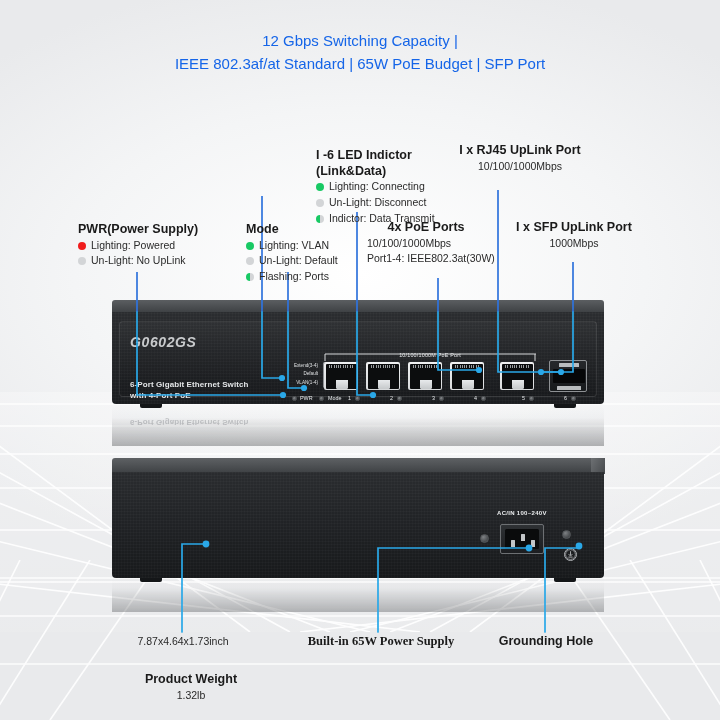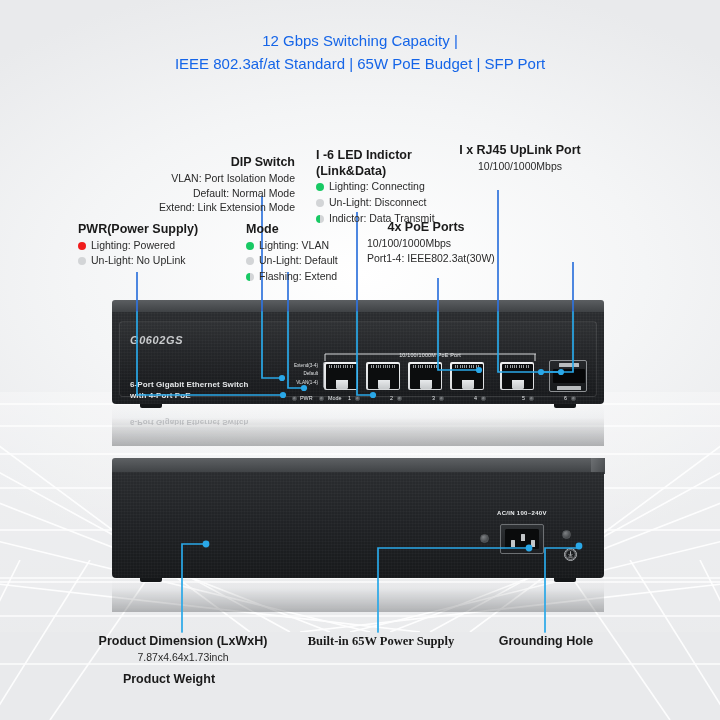--- a/index.html
+++ b/index.html
@@ -152,21 +152,21 @@
     position: absolute;
     left: 7px; top: 9px;
     width: 478px; height: 76px;
     border: 1px solid rgba(255,255,255,.10);
     border-radius: 4px;
     background: linear-gradient(180deg, rgba(255,255,255,.03), rgba(0,0,0,.12));
   }
   .model-label {
     position: absolute;
     left: 18px; top: 22px;
-    font-size: 11px;
+    font-size: 14px;
     font-weight: bold;
     font-style: italic;
     color: #c9cbcd;
     letter-spacing: 0.6px;
   }
   .brand-line1 {
     position: absolute;
     left: 18px; top: 68px;
     font-size: 8px;
     font-weight: bold;
@@ -547,40 +547,34 @@
     <div class="led-row">
       <span class="dot red"></span>
       <span>Lighting: Powered</span>
     </div>
     <div class="led-row">
       <span class="dot grey"></span>
       <span>Un-Light: No UpLink</span>
     </div>
   </div>
 
-  <div class="ann ann-right" style="left:30px; top:155px; width:265px;">
-    <div class="ann-title">DIP Switch</div>
-    <div class="ann-sub">VLAN: Port Isolation Mode</div>
-    <div class="ann-sub">Default: Normal Mode</div>
-    <div class="ann-sub">Extend: Link Extension Mode</div>
-  </div>
 
   <div class="ann" style="left:246px; top:222px;">
     <div class="ann-title">Mode</div>
     <div class="led-row">
       <span class="dot green"></span>
       <span>Lighting: VLAN</span>
     </div>
     <div class="led-row">
       <span class="dot grey"></span>
       <span>Un-Light: Default</span>
     </div>
     <div class="led-row">
       <span class="dot half"></span>
-      <span>Flashing: Extend</span>
+      <span>Flashing: Ports</span>
     </div>
   </div>
 
   <div class="ann" style="left:316px; top:148px;">
     <div class="ann-title">I -6 LED Indictor</div>
     <div class="ann-title">(Link&amp;Data)</div>
     <div class="led-row">
       <span class="dot green"></span>
       <span>Lighting: Connecting</span>
     </div>
@@ -598,20 +592,24 @@
     <div class="ann-title ann-center" style="width:118px;">4x PoE Ports</div>
     <div class="ann-sub">10/100/1000Mbps</div>
     <div class="ann-sub">Port1-4: IEEE802.3at(30W)</div>
   </div>
 
   <div class="ann ann-center" style="left:440px; top:143px; width:160px;">
     <div class="ann-title">I x RJ45 UpLink Port</div>
     <div class="ann-sub">10/100/1000Mbps</div>
   </div>
 
+  <div class="ann ann-center" style="left:498px; top:220px; width:152px;">
+    <div class="ann-title">I x SFP UpLink Port</div>
+    <div class="ann-sub">1000Mbps</div>
+  </div>
 
   <div class="device-front">
     <div class="df-top"></div>
     <div class="df-body">
       <div class="df-texture"></div>
       <div class="df-inner-panel"></div>
 
       <div class="model-label">G0602GS</div>
       <div class="brand-line1">6-Port Gigabit Ethernet Switch</div>
       <div class="brand-line2">with 4-Port PoE</div>
@@ -709,26 +707,26 @@
     </div>
     <div class="dr-feet">
       <div class="foot" style="left:28px;"></div>
       <div class="foot" style="right:28px;"></div>
     </div>
   </div>
 
   <div class="dr-reflection"></div>
 
   <div class="ann ann-center" style="left:88px; top:634px; width:190px;">
-    <div class="ann-title">Product Dimension (LxWxH)</div>
     <div class="ann-sub">7.87x4.64x1.73inch</div>
   </div>
 
-  <div class="ann ann-center" style="left:96px; top:672px; width:146px;">
+  <div class="ann ann-center" style="left:118px; top:672px; width:146px;">
     <div class="ann-title">Product Weight</div>
+    <div class="ann-sub">1.32lb</div>
   </div>
 
   <div class="ann ann-center" style="left:296px; top:634px; width:170px;font-family:Liberation Serif, serif;">
     <div class="ann-title">Built-in 65W Power Supply</div>
   </div>
 
   <div class="ann ann-center" style="left:487px; top:634px; width:118px;">
     <div class="ann-title">Grounding Hole</div>
   </div>
 

